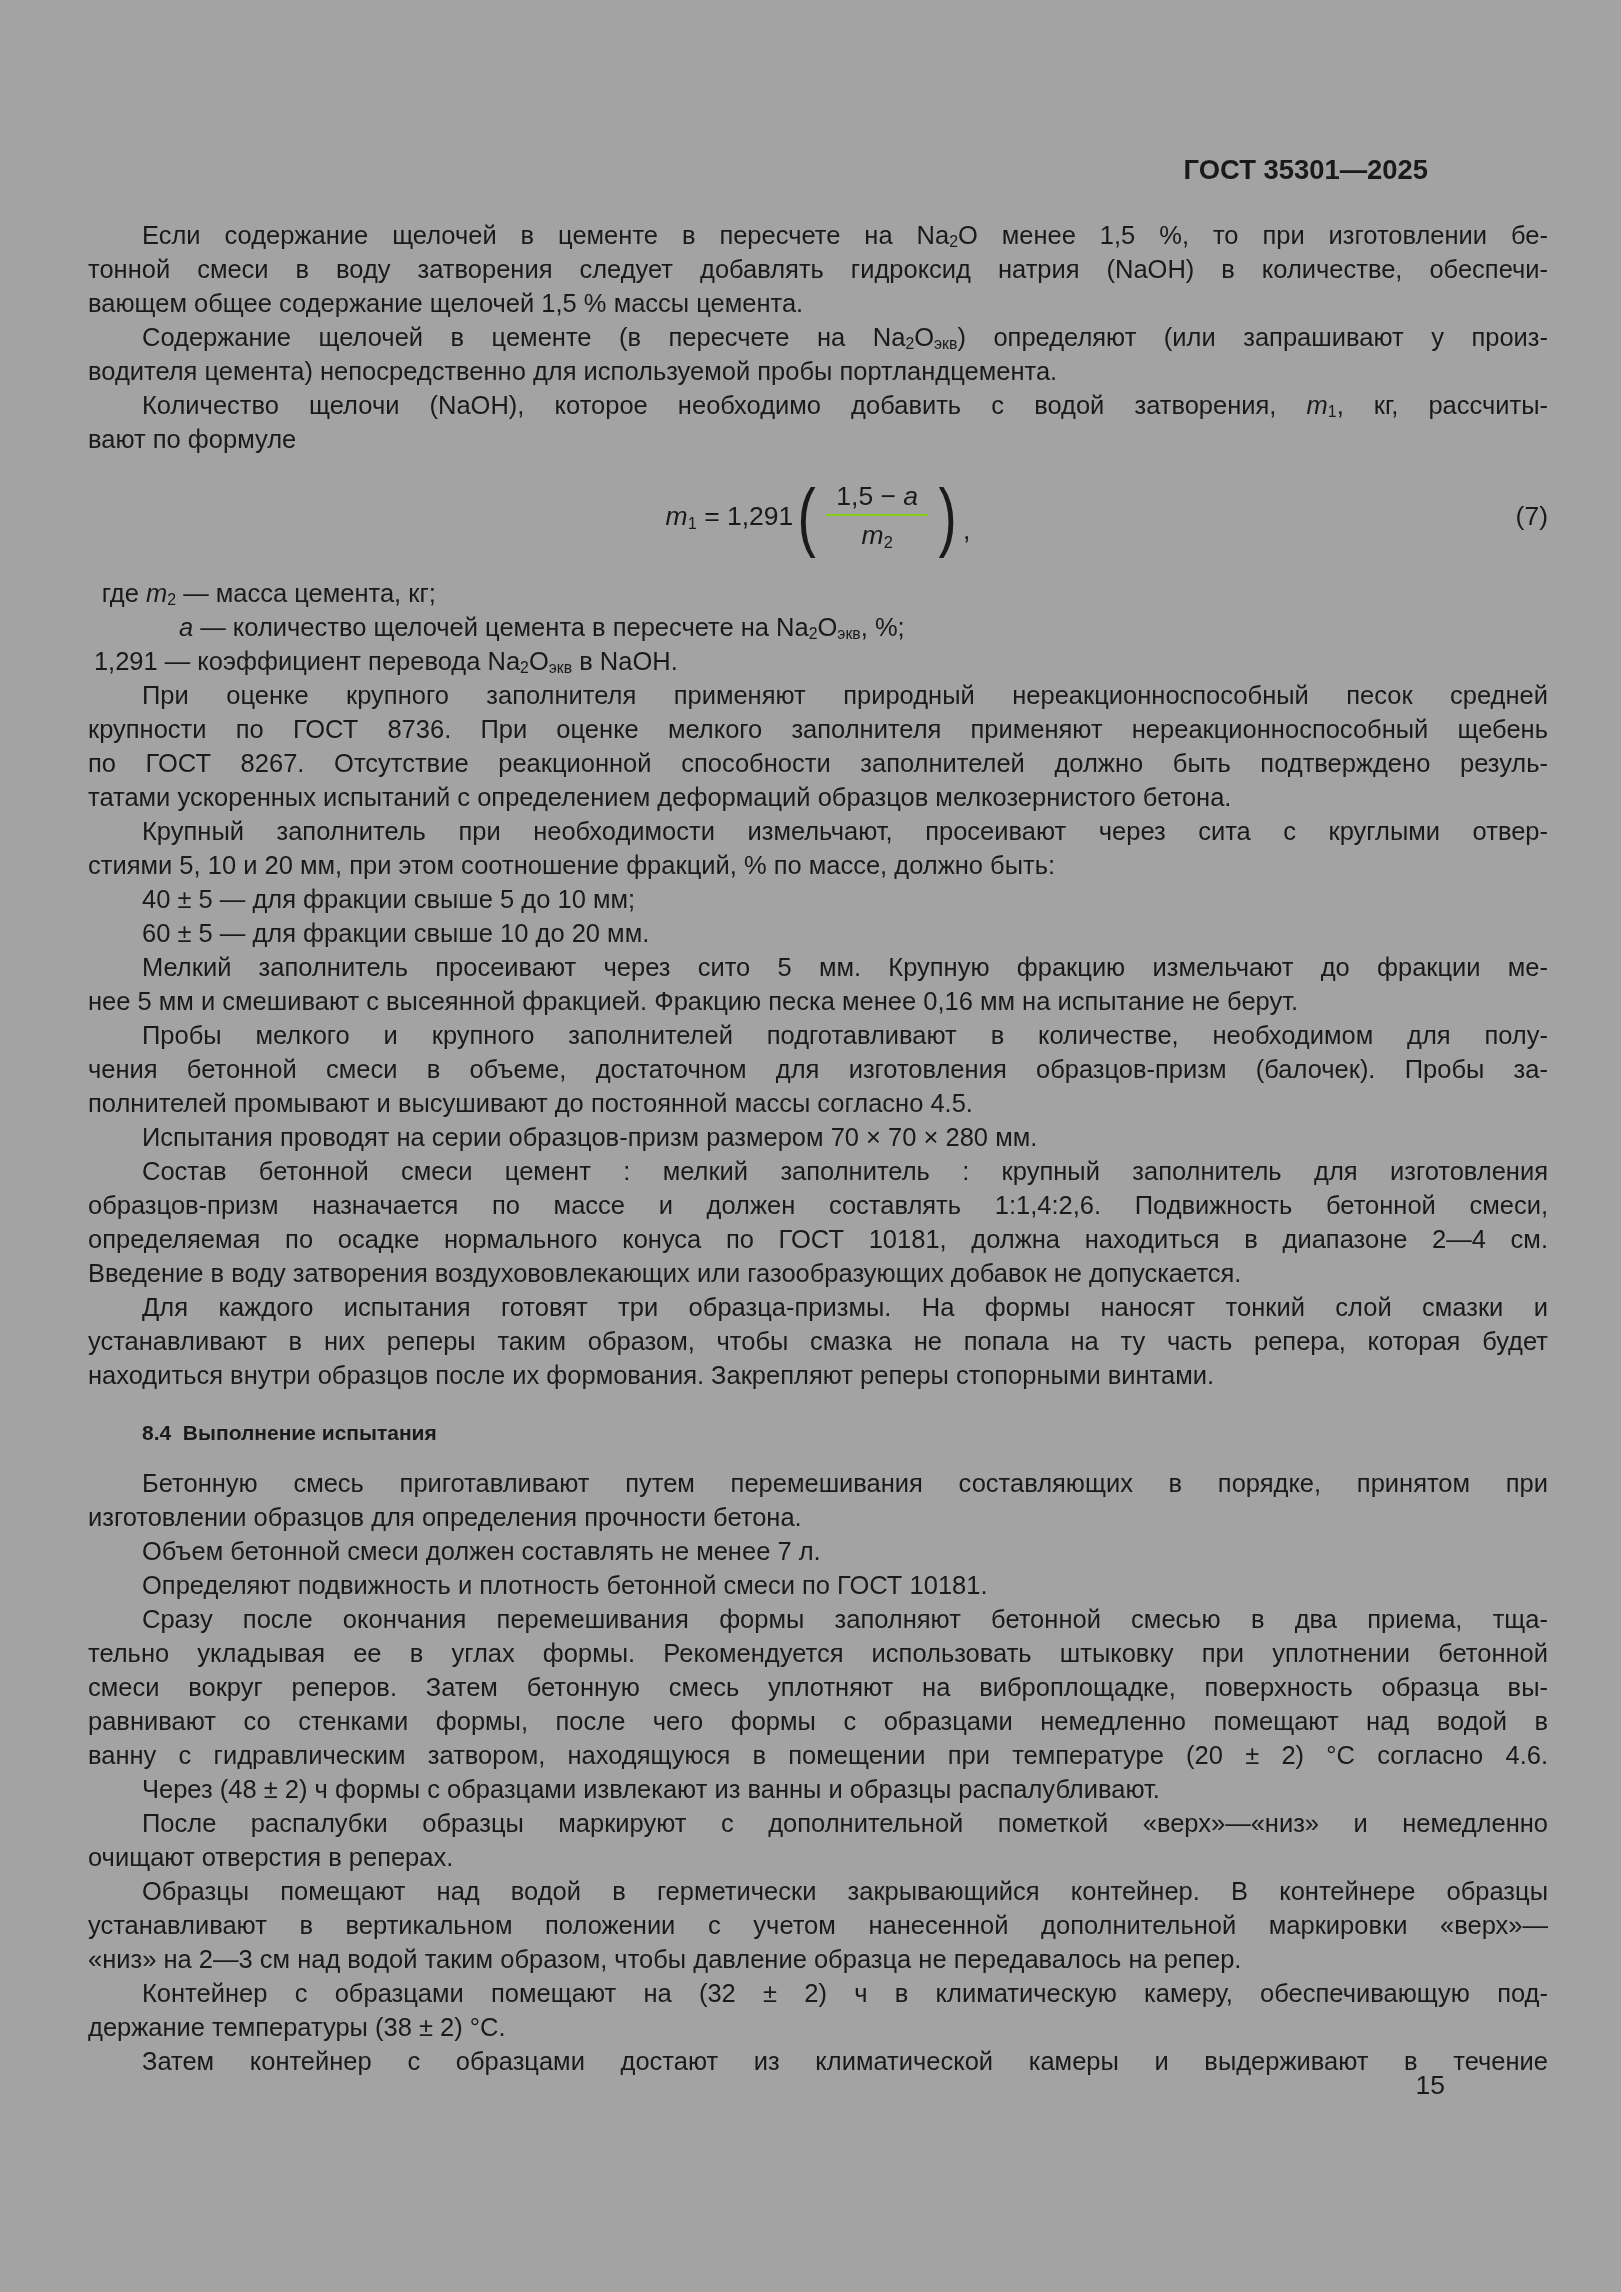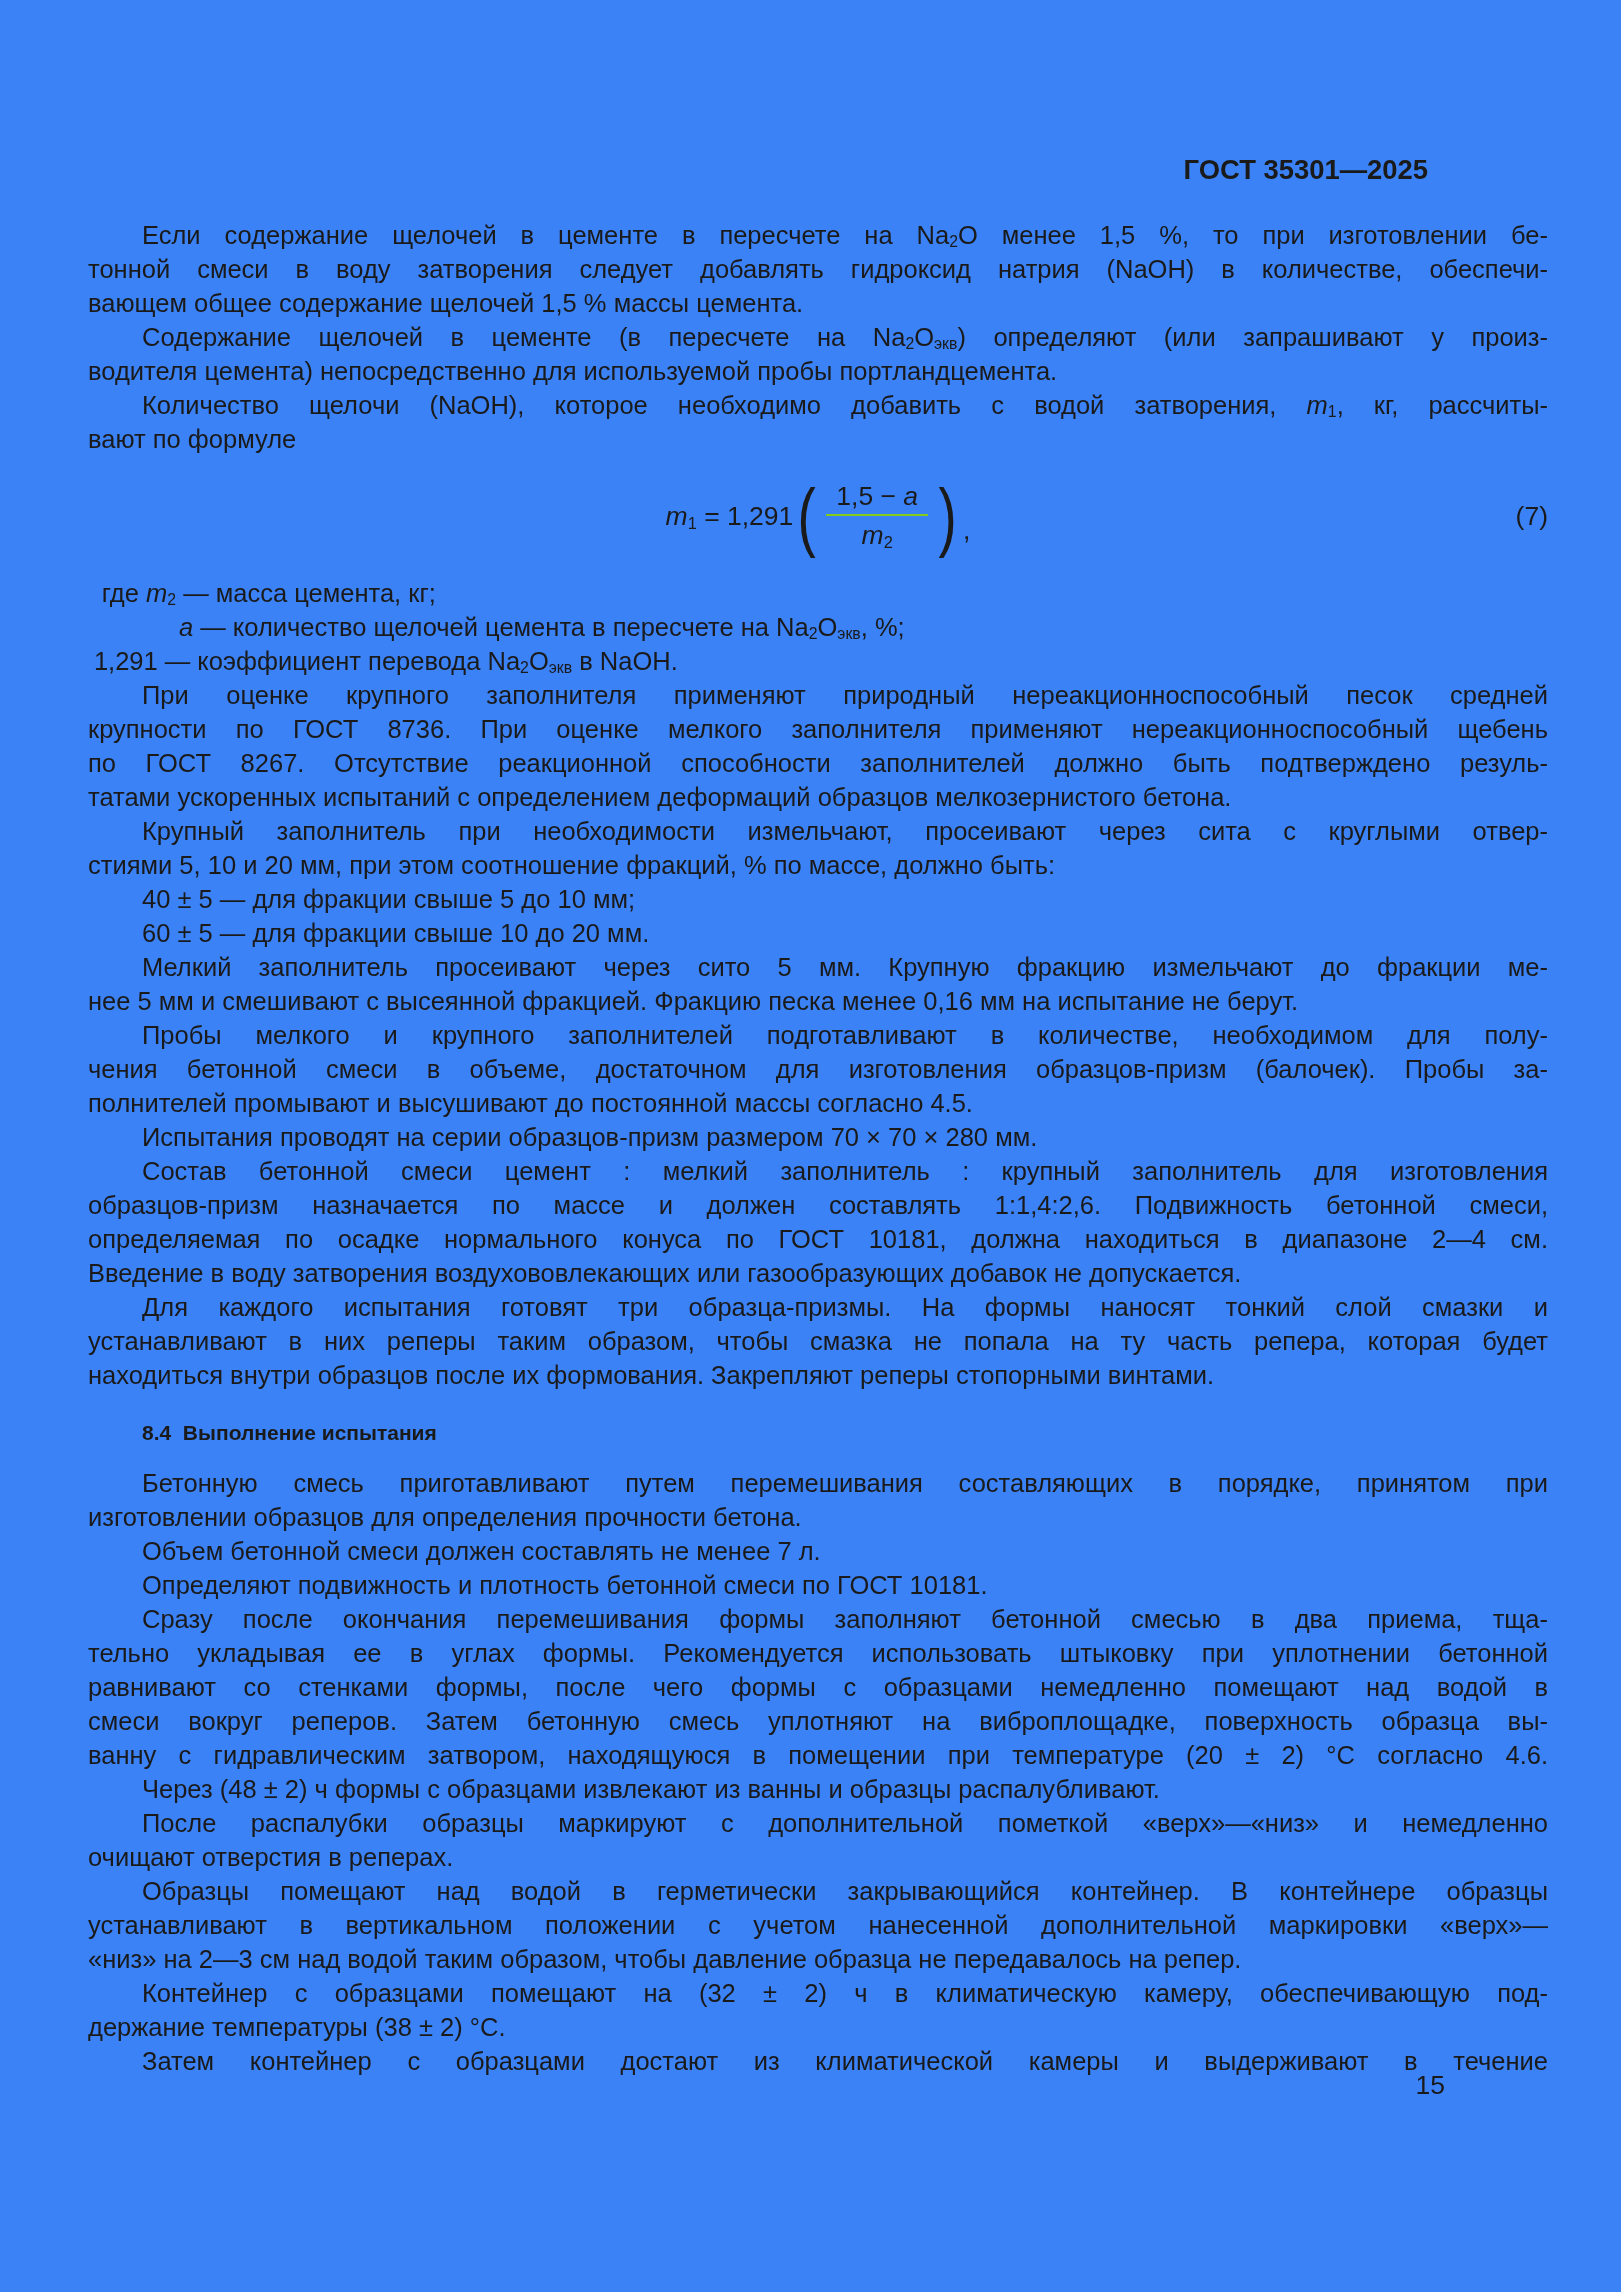--- a/index.html
+++ b/index.html
@@ -1,19 +1,19 @@
 <!DOCTYPE html>
 <html><head>
 <meta charset="utf-8">
 <style>
   html,body{margin:0;padding:0;background:#ffffff;}
   .page{
     position:relative;
     width:1621px;height:2293px;
-    background:#3b82f6;
+    background:#a3a3a3;
     color:#1a1a1a;
     font-family:"Liberation Sans",sans-serif;
     overflow:hidden;
   }
   .runhead{
     position:absolute;top:153px;left:0;right:193px;
     text-align:right;font-weight:bold;font-size:27.4px;line-height:33px;
   }
   .content{
     position:absolute;top:218px;left:88px;width:1460px;
@@ -139,22 +139,22 @@
       </div>
       <div class="para">
         <div class="line first">Объем бетонной смеси должен составлять не менее 7 л.</div>
       </div>
       <div class="para">
         <div class="line first">Определяют подвижность и плотность бетонной смеси по ГОСТ 10181.</div>
       </div>
       <div class="para">
         <div class="line first jl">Сразу после окончания перемешивания формы заполняют бетонной смесью в два приема, тща-</div>
         <div class="line jl">тельно укладывая ее в углах формы. Рекомендуется использовать штыковку при уплотнении бетонной</div>
+        <div class="line jl">смеси вокруг реперов. Затем бетонную смесь уплотняют на виброплощадке, поверхность образца вы-</div>
         <div class="line jl">равнивают со стенками формы, после чего формы с образцами немедленно помещают над водой в</div>
-        <div class="line jl">смеси вокруг реперов. Затем бетонную смесь уплотняют на виброплощадке, поверхность образца вы-</div>
         <div class="line jl">ванну с гидравлическим затвором, находящуюся в помещении при температуре (20 ± 2) °С согласно 4.6.</div>
       </div>
       <div class="para">
         <div class="line first">Через (48 ± 2) ч формы с образцами извлекают из ванны и образцы распалубливают.</div>
       </div>
       <div class="para">
         <div class="line first jl">После распалубки образцы маркируют с дополнительной пометкой «верх»—«низ» и немедленно</div>
         <div class="line">очищают отверстия в реперах.</div>
       </div>
       <div class="para">

